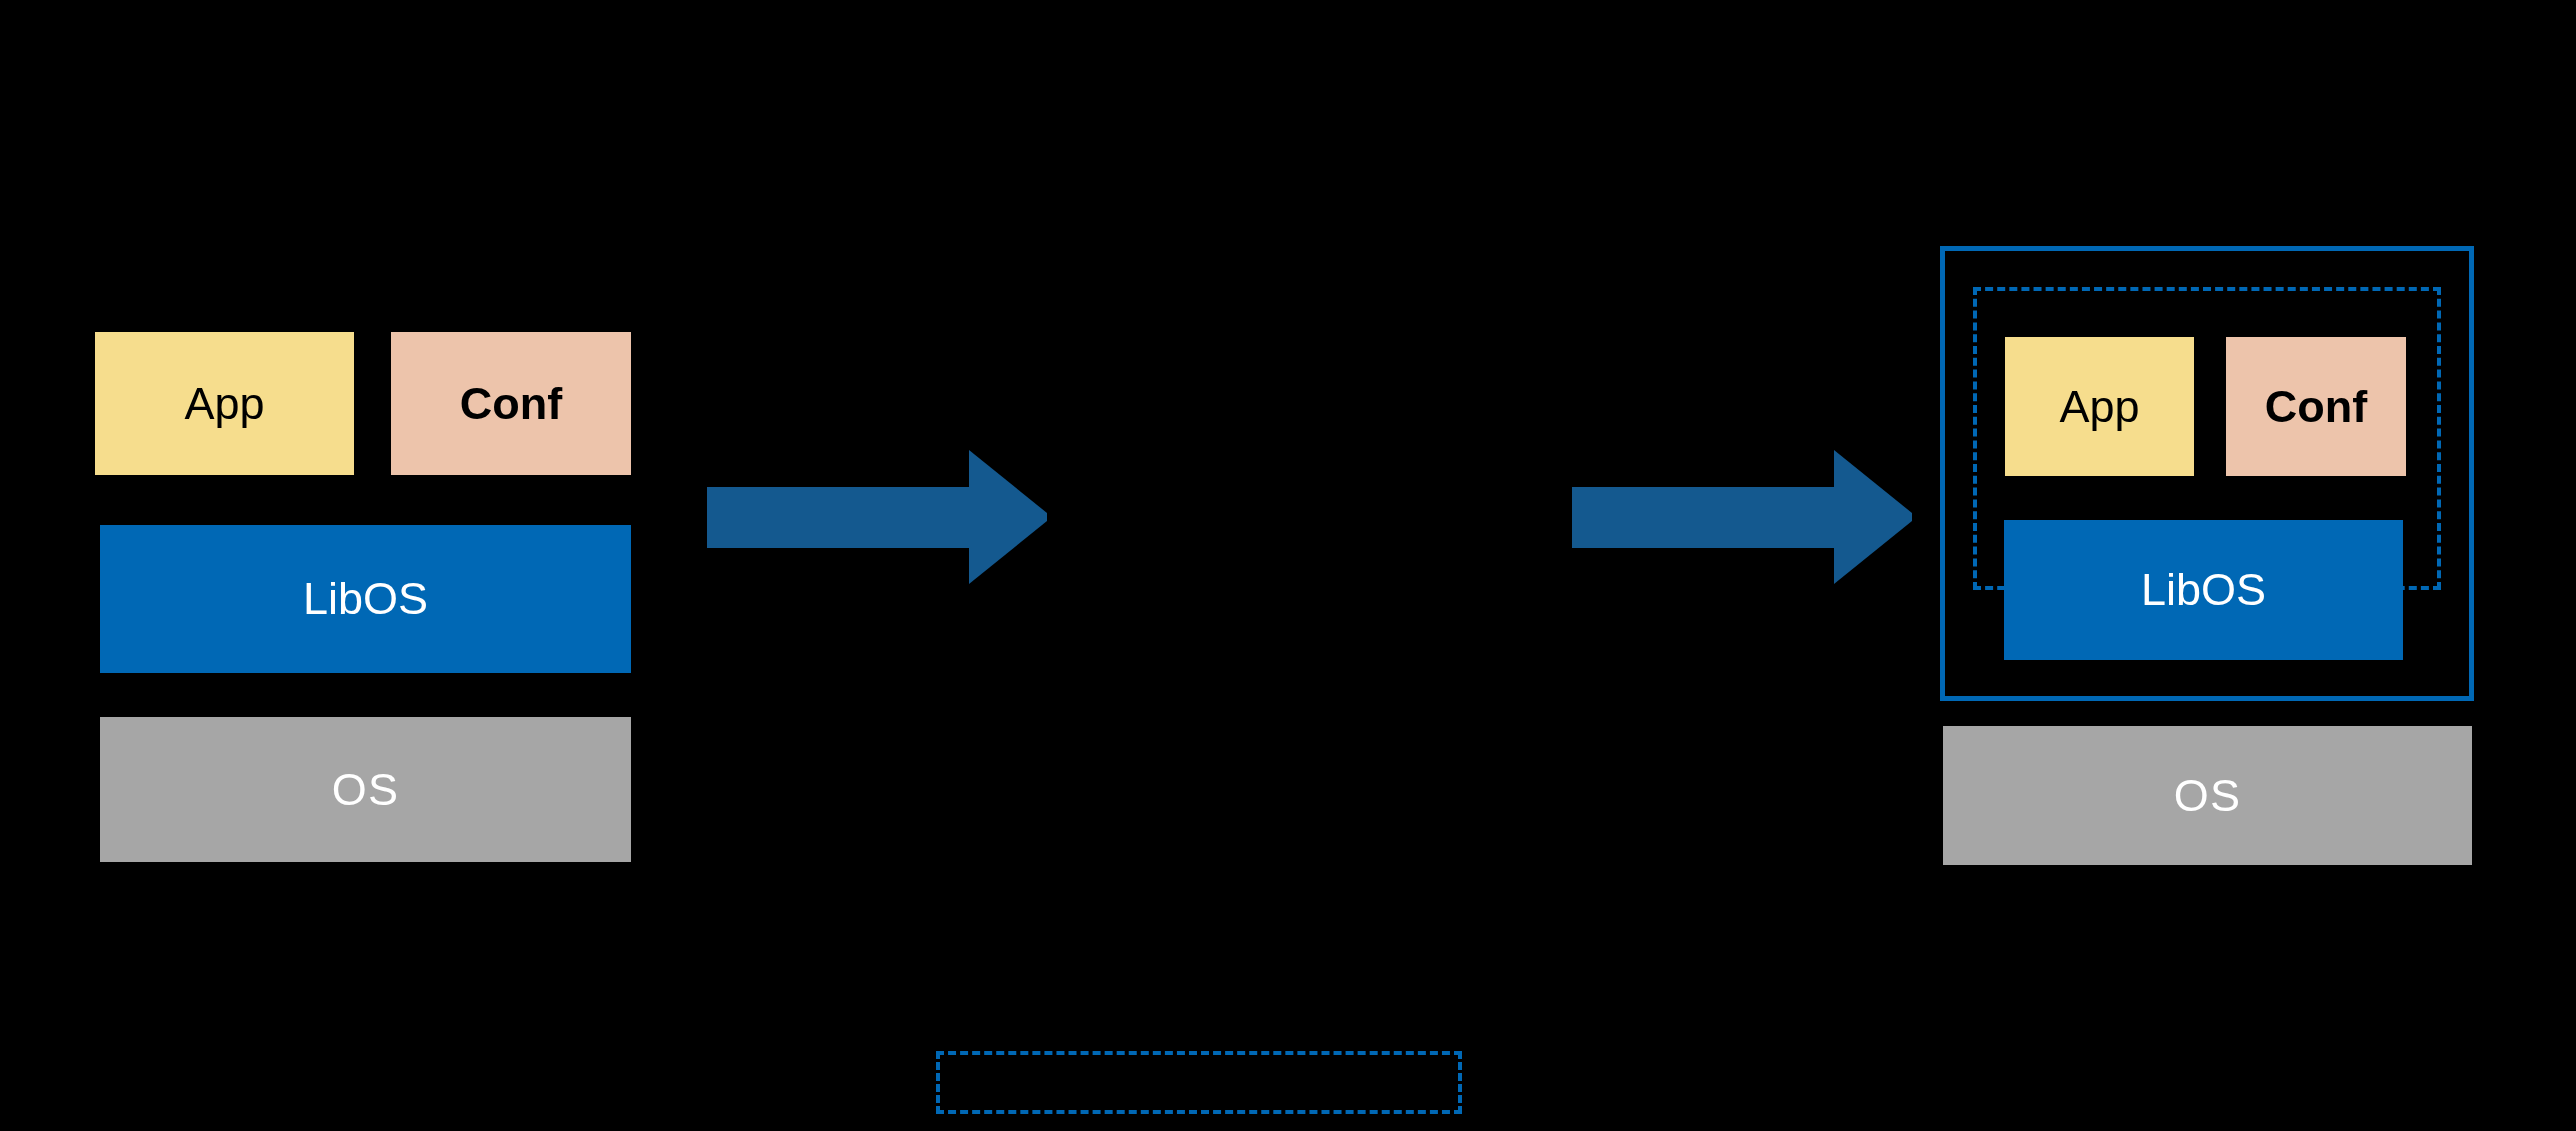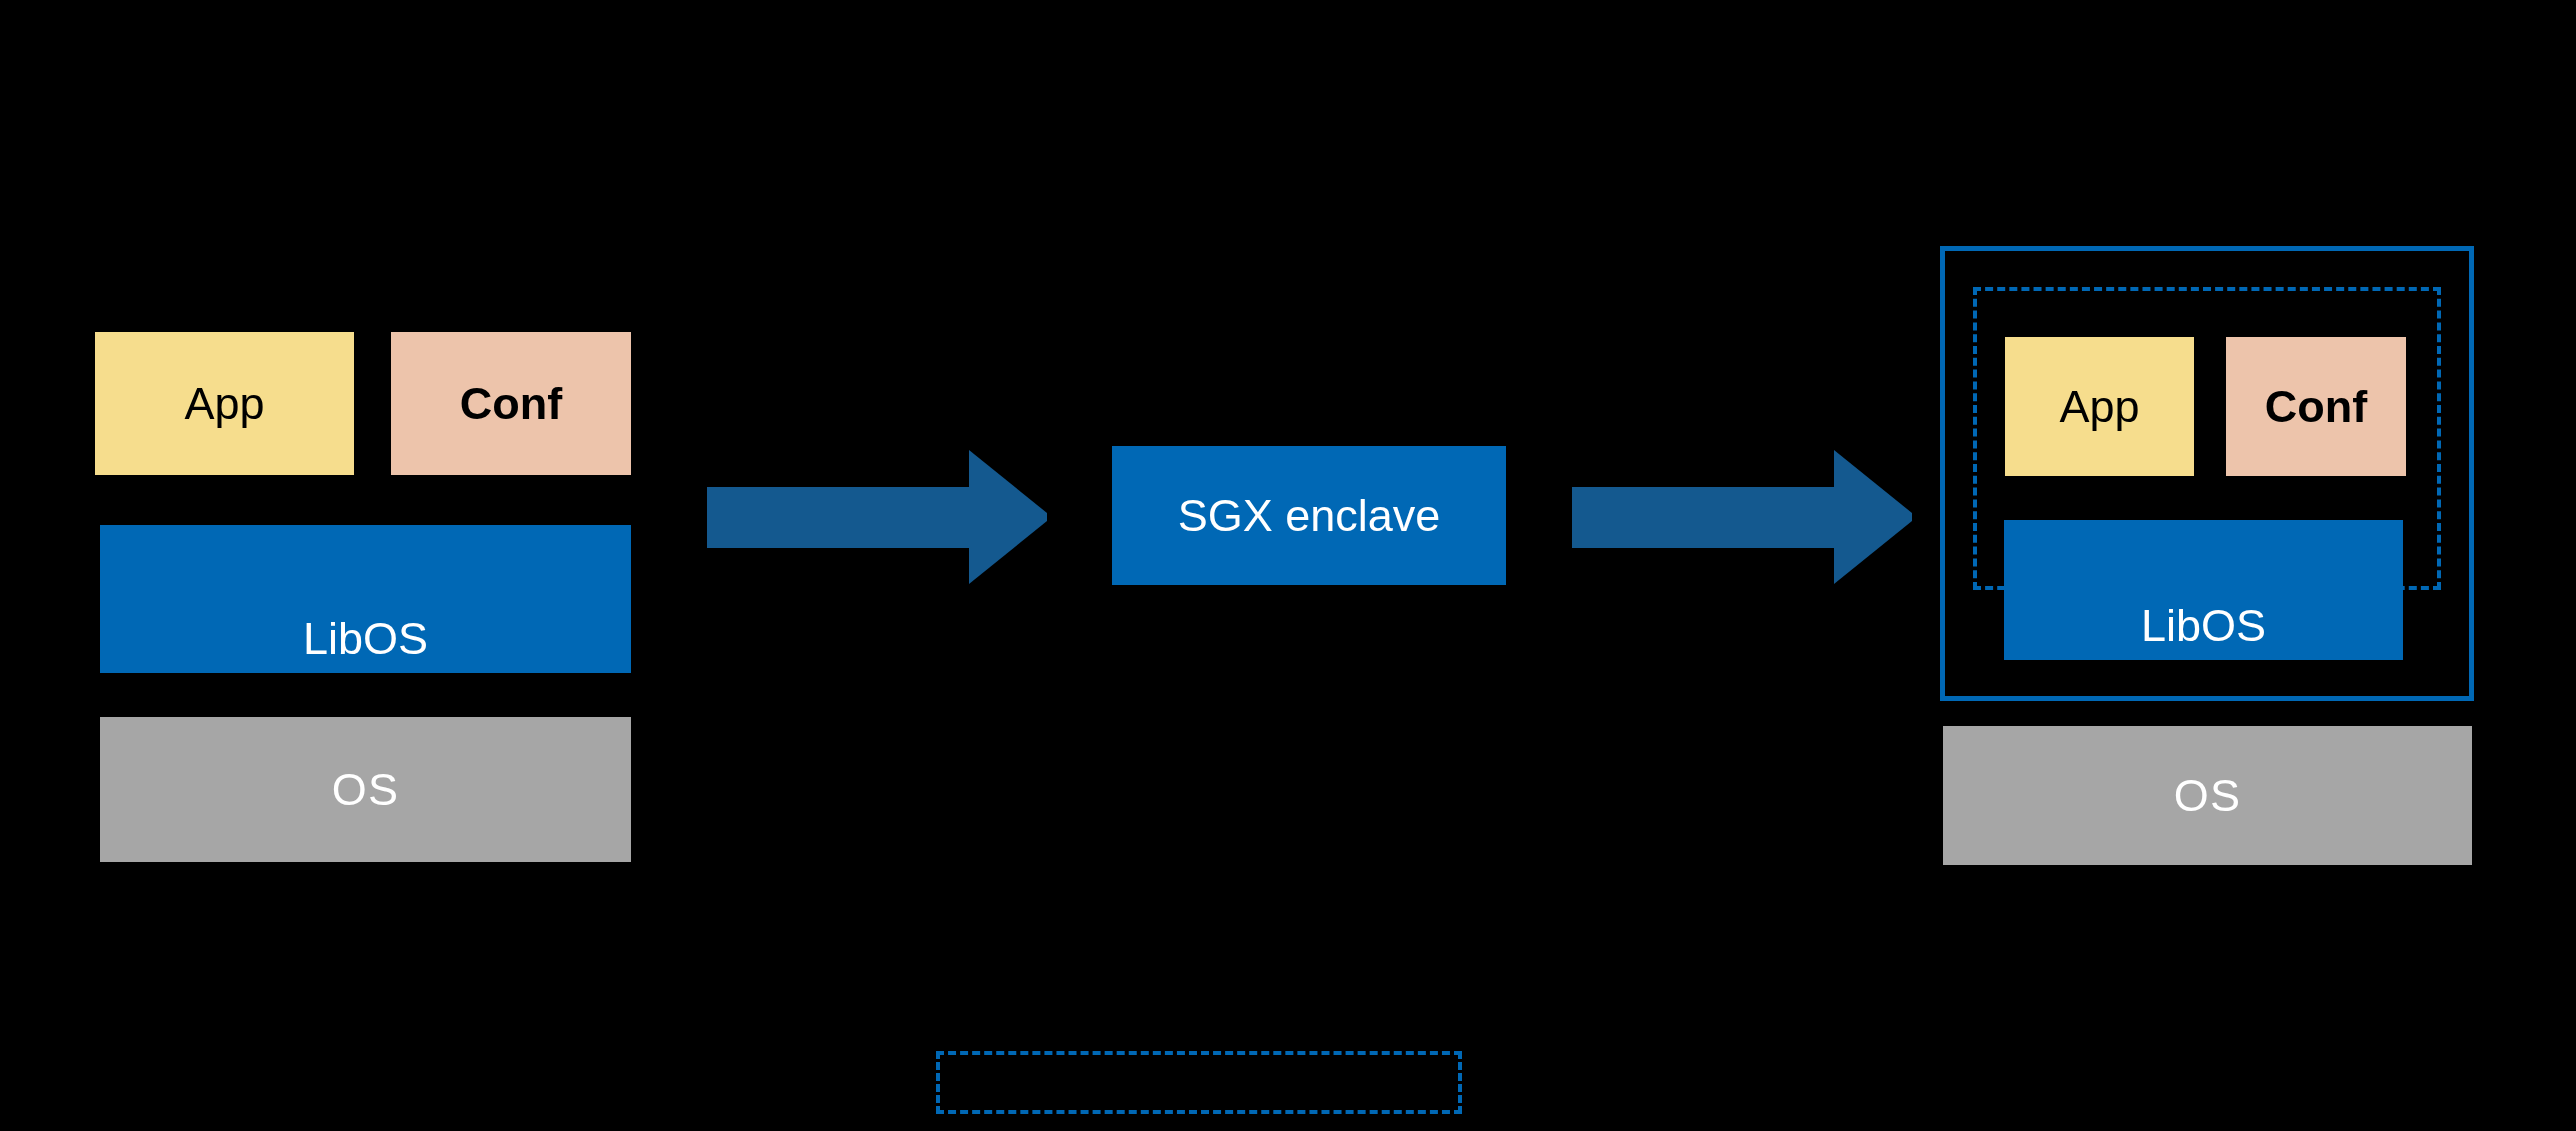--- a/index.html
+++ b/index.html
@@ -17,21 +17,21 @@
   .box {
     position: absolute;
     display: flex;
     align-items: center;
     justify-content: center;
     font-size: 45px;
     z-index: 2;
   }
   .box-app  { background: var(--app-box);  color: var(--text-dark); }
   .box-conf { background: var(--conf-box); color: var(--text-dark); font-weight: bold; }
-  .box-libos { background: var(--libos-box); color: var(--text-light); align-items: flex-end; }
+  .box-libos { background: var(--libos-box); color: var(--text-light); }
   .box-os   { background: var(--os-box);   color: var(--text-light); font-weight: 400; letter-spacing: 1.3px; }
   .box-enclave { background: var(--enclave-box); color: var(--text-light); }
 
   
   .left-app   { left: 87px;  top: 324px;  width: 259px; height: 143px; }
   .left-conf  { left: 383px;  top: 324px;  width: 240px; height: 143px; }
   .left-libos { left: 92px;  top: 517px;  width: 531px; height: 148px; }
   .left-os    { left: 92px;  top: 709px; width: 531px; height: 145px; }
 
   
@@ -96,23 +96,20 @@
   </div>
   <div class="box box-os left-os">
     <span>OS</span>
   </div>
 
   <div class="arrow arrow-1">
     <div class="arrow-shaft"></div>
     <div class="arrow-head"></div>
   </div>
 
-  <div class="box box-enclave enclave-box">
-    <span>SGX enclave</span>
-  </div>
 
   <div class="arrow arrow-2">
     <div class="arrow-shaft"></div>
     <div class="arrow-head"></div>
   </div>
 
   <div class="right-outer"></div>
   <div class="right-dashed"></div>
 
   <div class="box box-app right-app">

